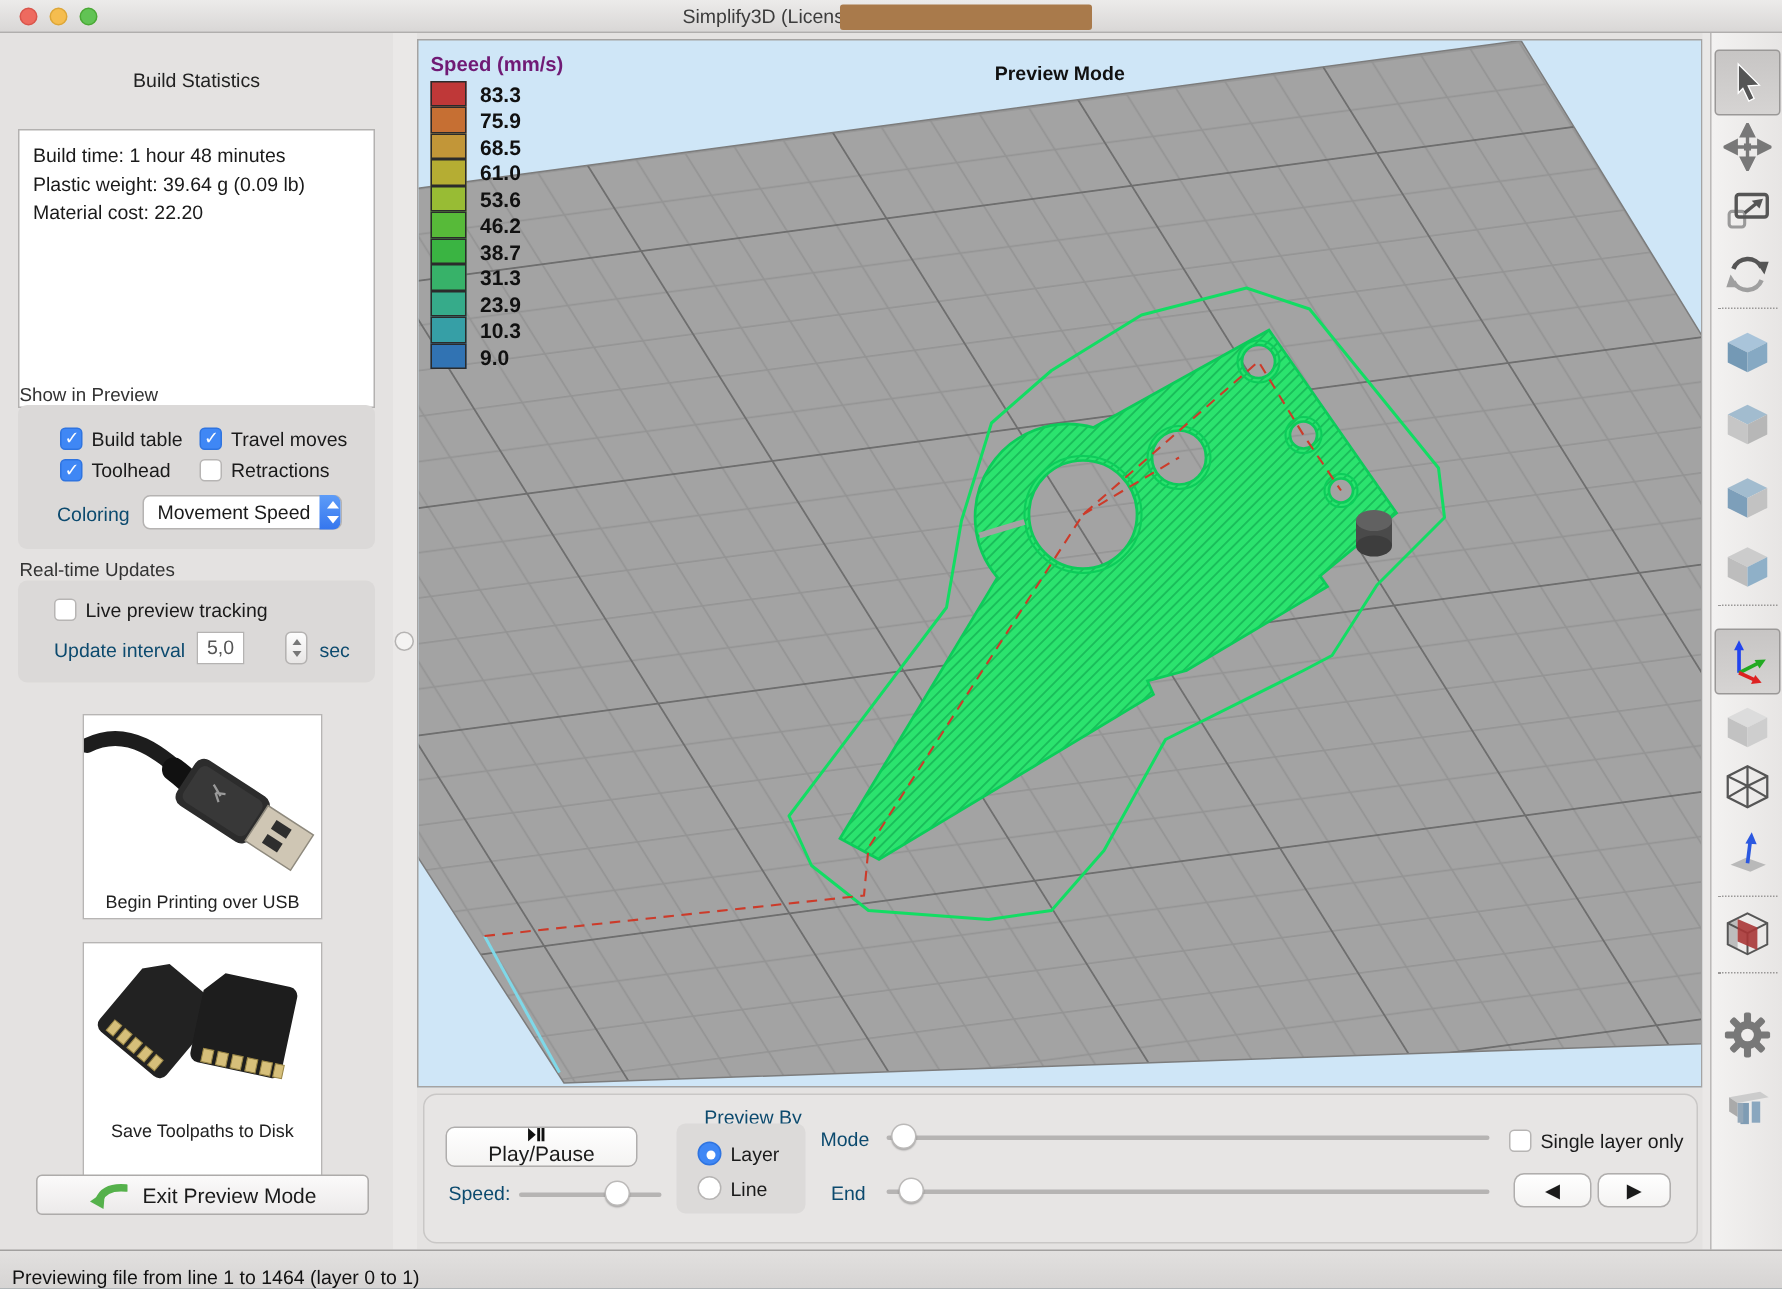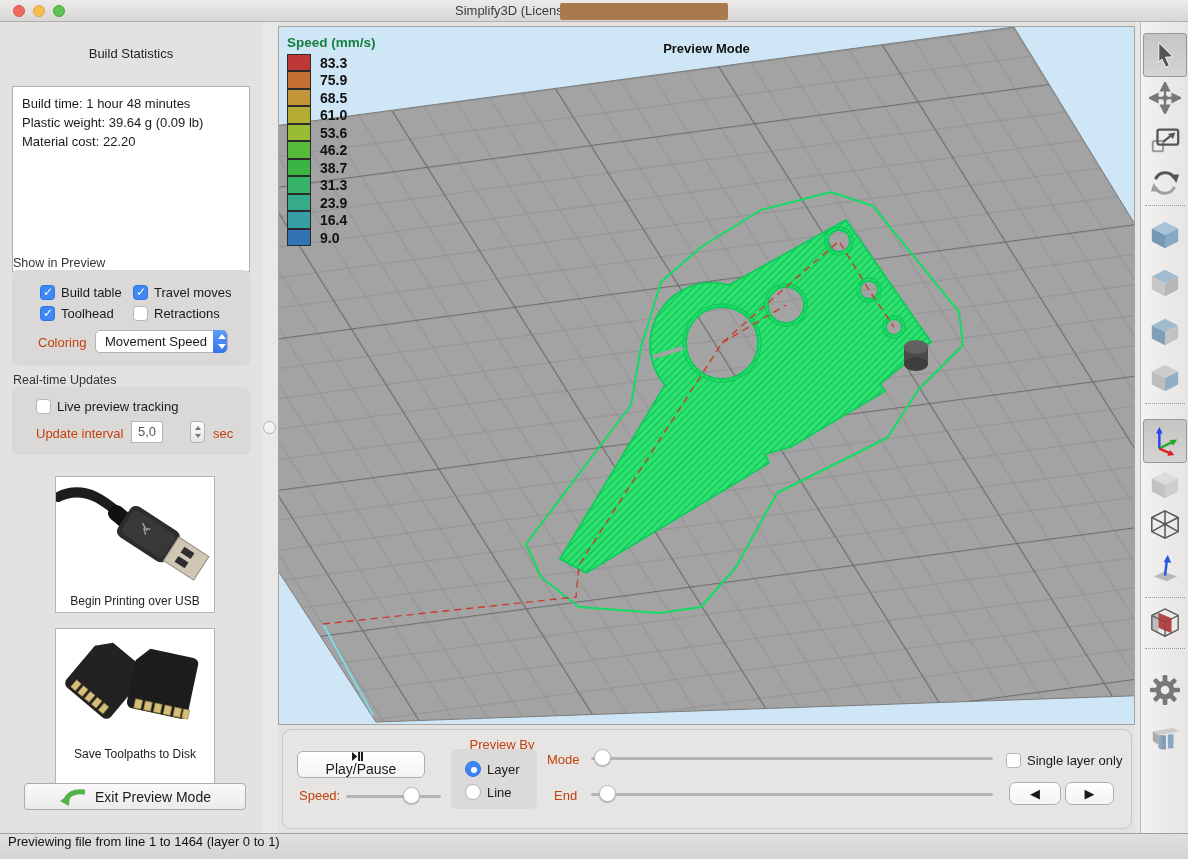--- a/index.html
+++ b/index.html
@@ -56,51 +56,51 @@
   .exit-btn{position:absolute;left:24px;top:761px;width:222px;height:27px;
     background:linear-gradient(#fbfafa,#eceaea);border:1px solid #adabaa;border-radius:4px;
     display:flex;align-items:center;justify-content:center;font-size:14px;color:#1a1a1a;}
   .exit-btn svg{margin-right:10px;}
   
   .canvas-wrap{position:absolute;left:278px;top:26px;width:857px;height:699px;background:#cfe6f7;
     border:1px solid #a5a3a2;overflow:hidden;}
   .mode-label{position:absolute;left:0;top:14px;width:100%;text-align:center;font-weight:bold;
     font-size:13px;color:#111;}
   .legend{position:absolute;left:8px;top:8px;}
-  .legend-title{font-weight:bold;font-size:13.5px;color:#15803d;margin-bottom:4px;}
+  .legend-title{font-weight:bold;font-size:13.5px;color:#701a75;margin-bottom:4px;}
   .legend-row{display:flex;align-items:center;height:17.5px;}
   .swatch{width:24px;height:17.5px;border:1px solid #2b2b2b;margin-top:-1px;}
   .legend-val{margin-left:9px;font-size:14px;font-weight:bold;color:#111;}
   
   .toolbar{position:absolute;left:1140px;top:22px;width:48px;height:811px;
     background:linear-gradient(to right,#f3f2f1,#e7e5e4);border-left:1px solid #bcbab9;}
   .tool{position:absolute;left:2px;width:44px;height:44px;display:flex;align-items:center;justify-content:center;}
   .tool.active{background:linear-gradient(#c7c5c4,#d6d4d3);border:1px solid #9a9897;border-radius:3px;}
   .tdiv{position:absolute;left:4px;width:40px;border-top:1px dotted #9a9897;}
   
   .bottombar{position:absolute;left:282px;top:729px;width:850px;height:100px;background:#e7e5e4;
     border:1px solid #c9c7c6;border-radius:9px;}
   .btn{background:linear-gradient(#ffffff,#f4f3f2);border:1px solid #b0aead;border-radius:6px;
     display:flex;align-items:center;justify-content:center;flex-direction:column;}
   .play-btn{position:absolute;left:14px;top:21px;width:128px;height:27px;font-size:14px;}
   .play-btn svg{margin-right:8px;}
-  .small-label{position:absolute;font-size:13px;color:#c2410c;}
+  .small-label{position:absolute;font-size:13px;color:#0c4a6e;}
   .slider{position:absolute;height:3px;background:#b6b4b3;border-radius:2px;}
   .thumb{position:absolute;width:17px;height:17px;border-radius:50%;background:#fff;
     border:1px solid #bbb9b8;box-shadow:0 1px 1px rgba(0,0,0,.25);}
   .pb-box{position:absolute;left:168px;top:19px;width:86px;height:60px;background:#dcdad9;border-radius:6px;}
   .radio{width:16px;height:16px;border-radius:50%;background:#fff;border:1px solid #b7b5b4;position:relative;flex:0 0 auto;}
   .radio.selected{background:#3f87f5;border-color:#2f74e0;}
   .radio.selected::after{content:"";position:absolute;left:5px;top:5px;width:6px;height:6px;border-radius:50%;background:#fff;}
   .radio-row{position:absolute;display:flex;align-items:center;}
   .arrow-btn{position:absolute;top:52px;width:52px;height:23px;border-radius:7px;font-size:13px;color:#1a1a1a;}
   
   .statusbar{position:absolute;left:0;top:833px;width:1188px;height:26px;
     background:linear-gradient(#e2e0df,#d6d4d3);border-top:1px solid #a2a09f;
-    display:flex;align-items:flex-start;padding-left:8px;font-size:13px;color:#111;}
+    display:flex;align-items:flex-end;padding-left:8px;font-size:13px;color:#111;}
 </style>
 </head>
 <body>
 
 <div class="window">
 
   <div class="titlebar">
     <div class="tl red"></div>
     <div class="tl yellow"></div>
     <div class="tl green"></div>
@@ -295,21 +295,21 @@
       <div class="legend-row">
           <span class="swatch" style="background-color: rgb(55, 178, 105);"></span>
           <span class="legend-val">31.3</span>
         </div>
       <div class="legend-row">
           <span class="swatch" style="background-color: rgb(54, 171, 138);"></span>
           <span class="legend-val">23.9</span>
         </div>
       <div class="legend-row">
           <span class="swatch" style="background-color: rgb(54, 159, 166);"></span>
-          <span class="legend-val">16.4</span>
+          <span class="legend-val">10.3</span>
         </div>
       <div class="legend-row">
           <span class="swatch" style="background-color: rgb(49, 115, 179);"></span>
           <span class="legend-val">9.0</span>
         </div>
     </div>
   </div>
 
   <div class="vgap right"></div>
 

